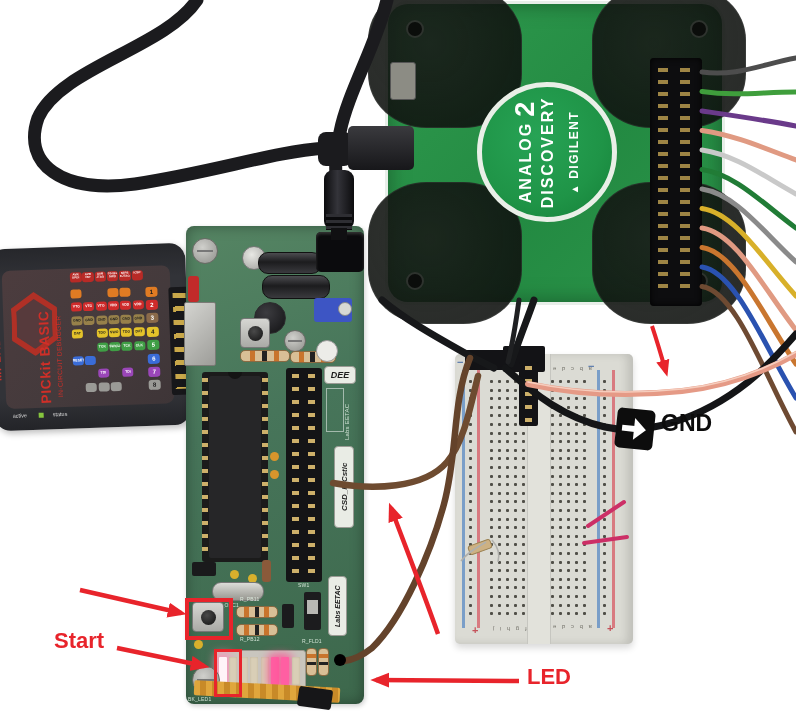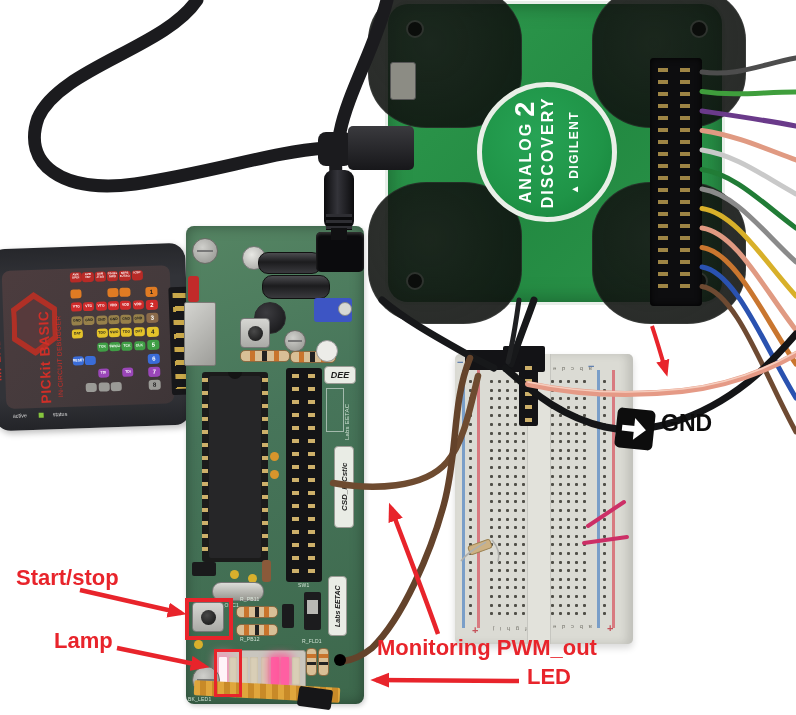--- a/index.html
+++ b/index.html
@@ -687,17 +687,15 @@
 
   <div class="abs gndflag">
     <span class="bar"></span>
     <span class="tri"></span>
   </div>
 
   <div class="redbox" style="left:185px;top:598px;width:40px;height:34px"></div>
   <div class="redbox" style="left:214px;top:649px;width:22px;height:42px;border-width:3px"></div>
 
   <div class="ann" style="left:661px;top:410px;font-size:23px;color:#0c0c0c">GND</div>
-  <div class="ann" style="left:377px;top:635px;font-size:22px">Monitoring PWM_out</div>
   <div class="ann" style="left:527px;top:664px;font-size:22px">LED</div>
-  <div class="ann" style="left:54px;top:628px;font-size:22px">Lamp</div>
-  <div class="ann" style="left:16px;top:565px;font-size:22px">Start/stop</div>
+  <div class="ann" style="left:54px;top:628px;font-size:22px">Start</div>
 </div>
 
 </body></html>

